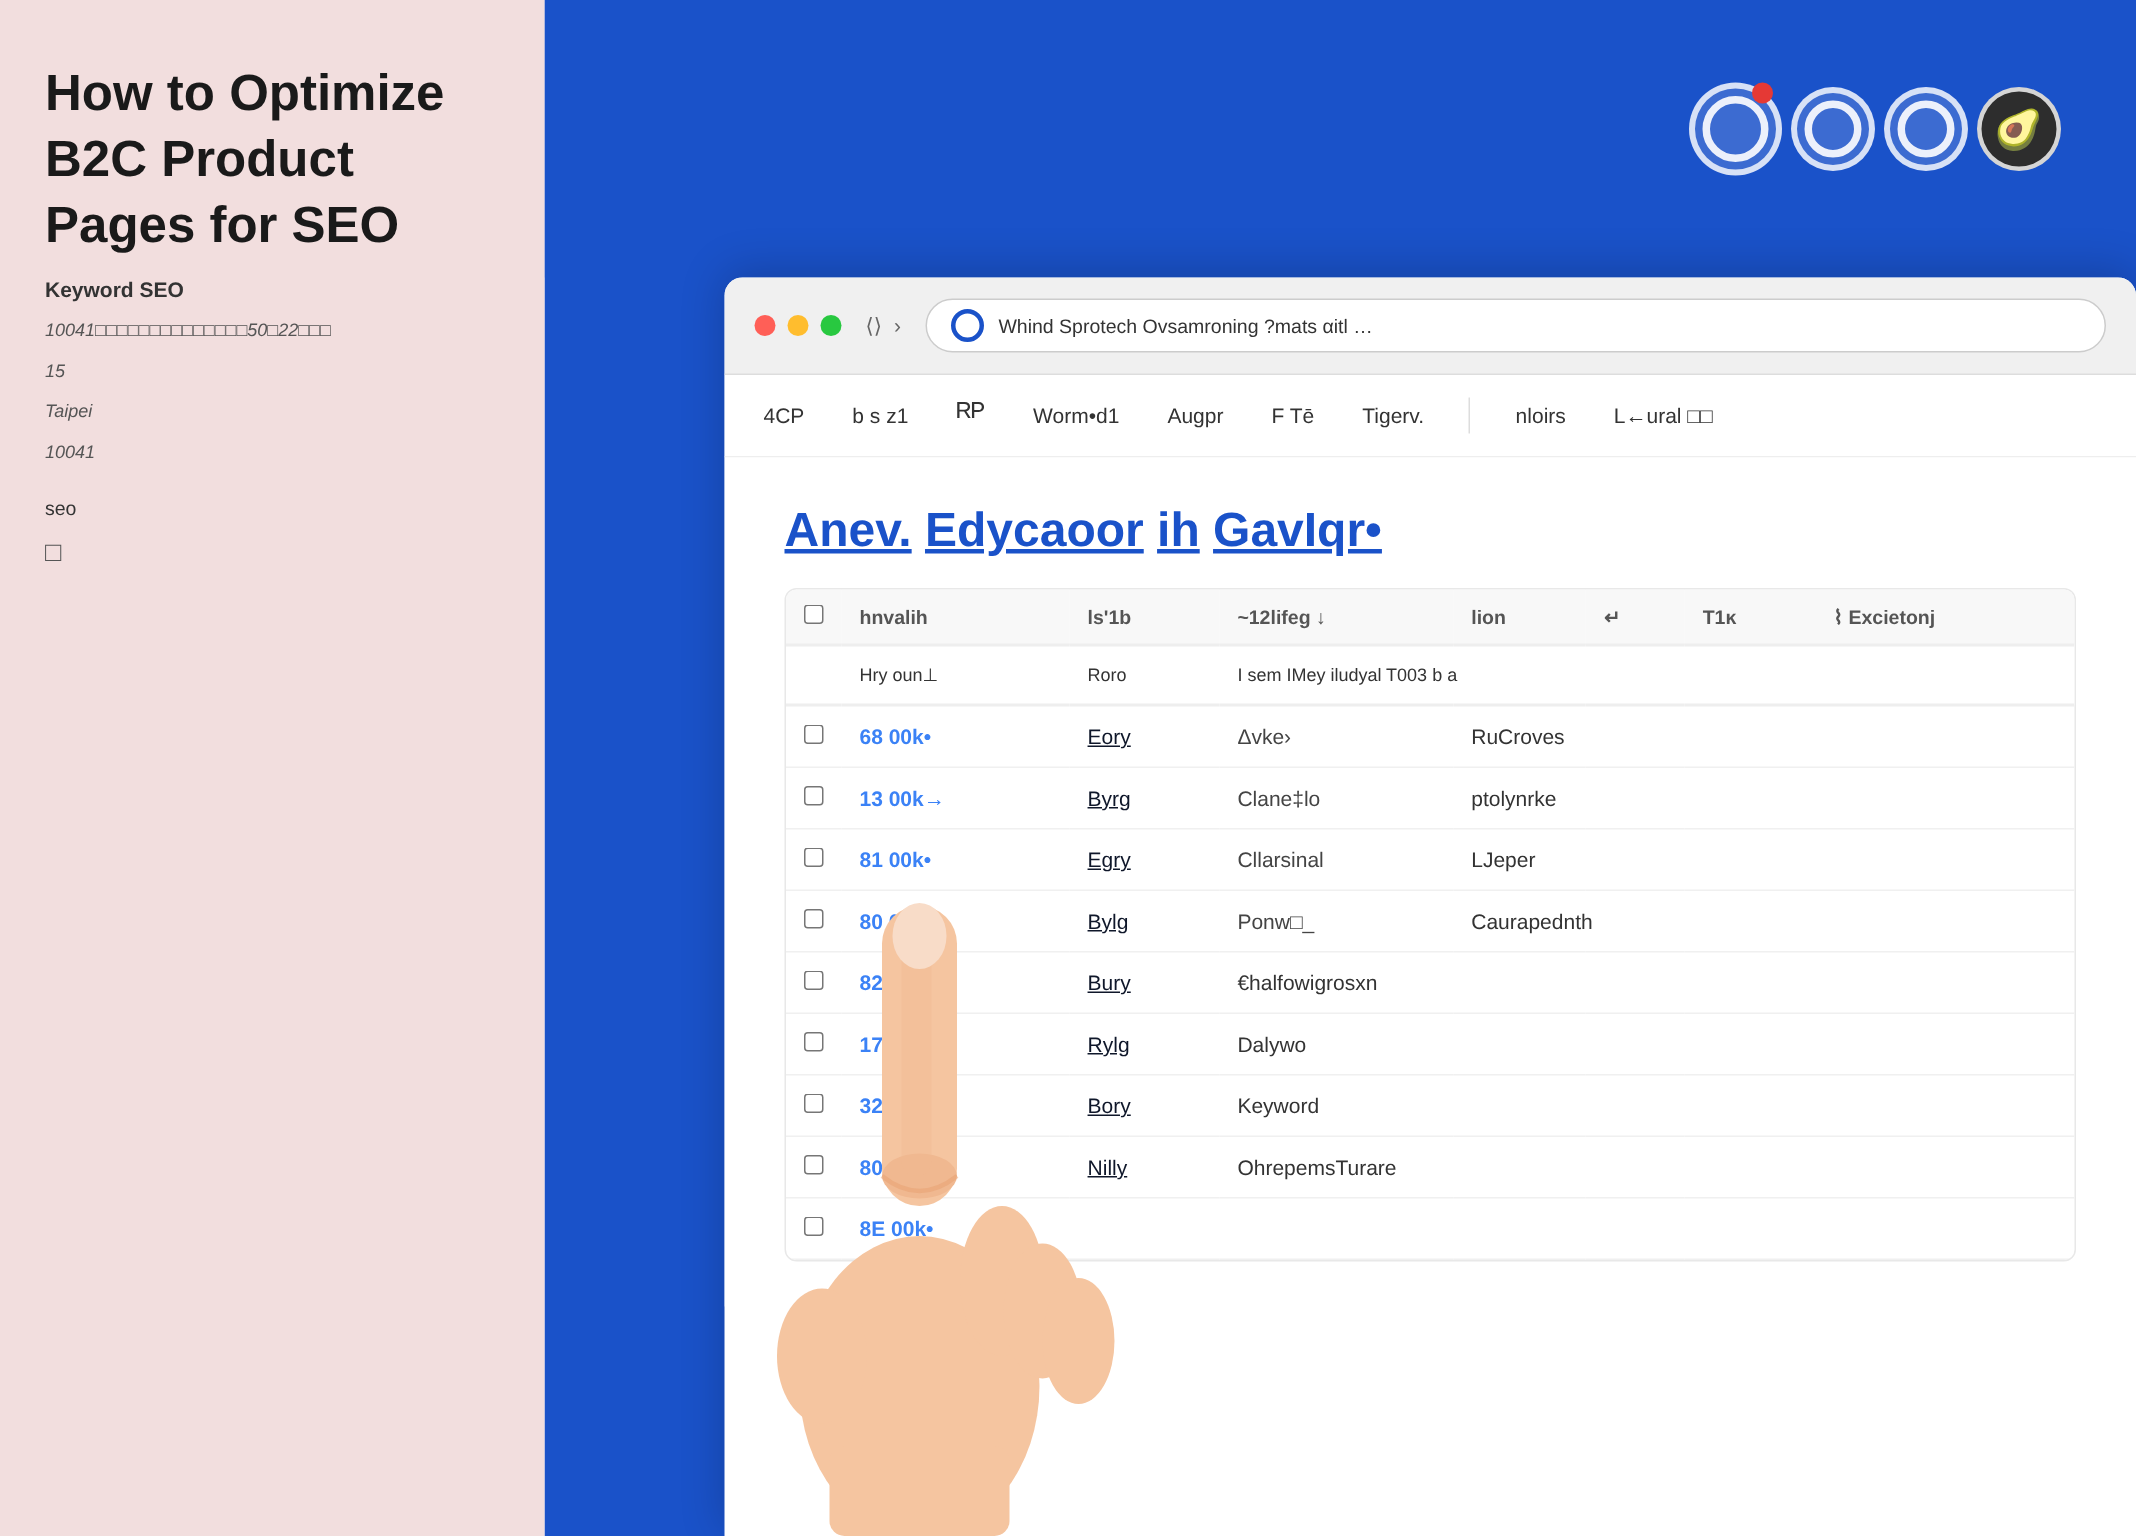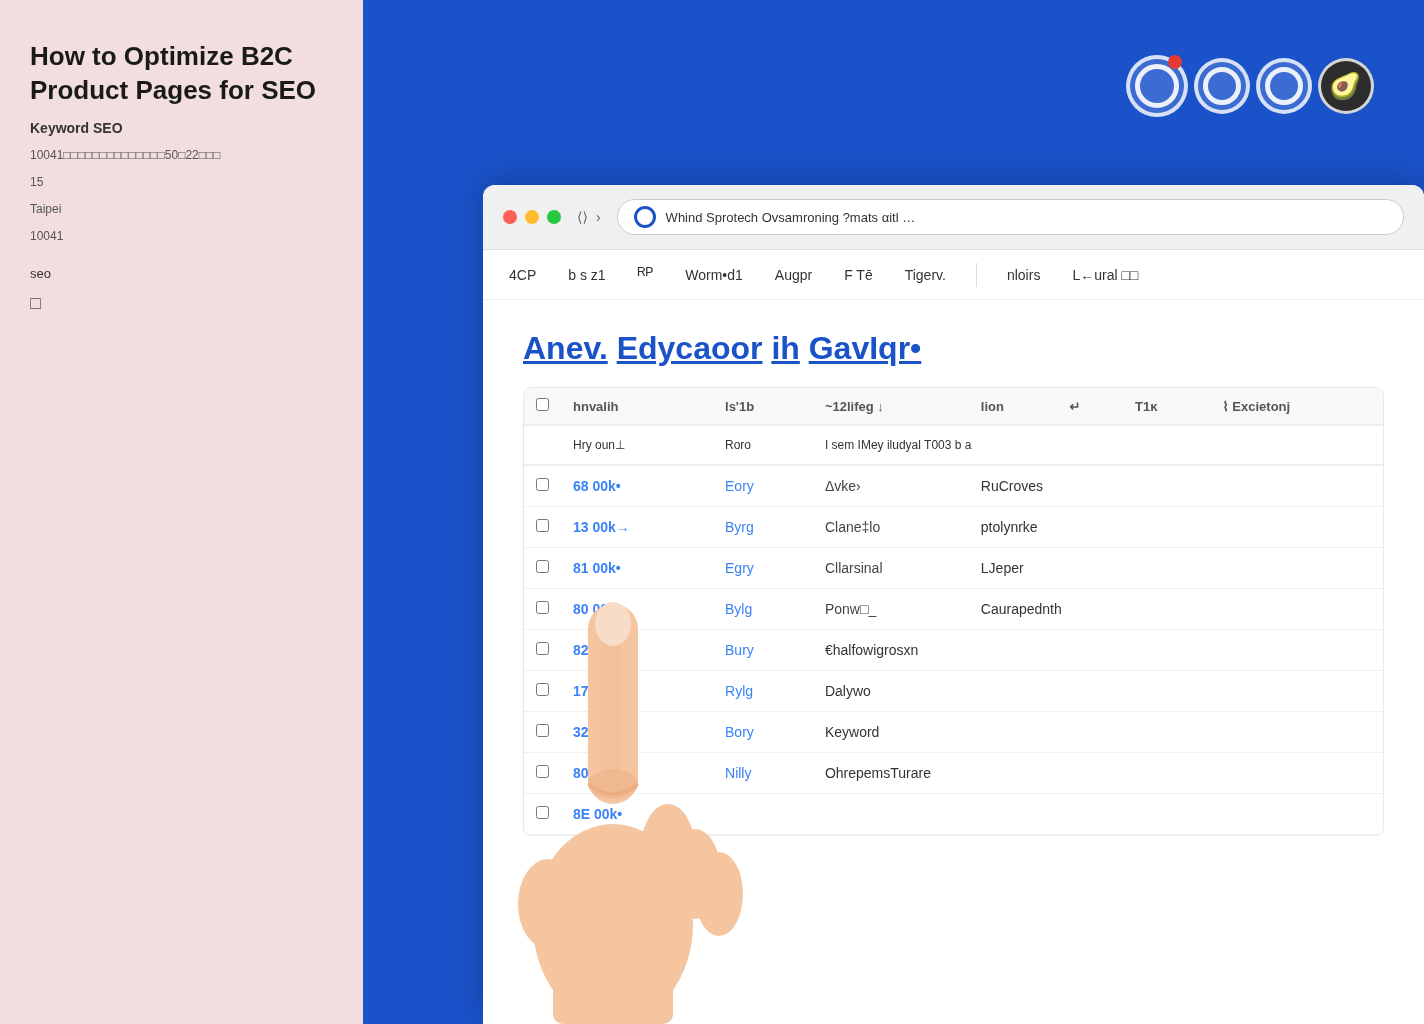--- a/index.html
+++ b/index.html
@@ -18,38 +18,39 @@
       background: #f2dede;
       padding: 40px 30px;
       display: flex;
       flex-direction: column;
       gap: 8px;
       position: relative;
       z-index: 2;
     }
 
     .sidebar-title {
-      font-size: 26px;
+      font-size: 34px;
       font-weight: 700;
       color: #1a1a1a;
       line-height: 1.3;
       margin-bottom: 4px;
     }
 
     .sidebar-subtitle {
       font-size: 14px;
       font-weight: 600;
       color: #333;
       margin-bottom: 2px;
     }
 
     .sidebar-meta {
       font-size: 12px;
       color: #555;
       line-height: 1.6;
+      font-style: italic;
     }
 
     .sidebar-url {
       font-size: 11px;
       color: #555;
       word-break: break-all;
       line-height: 1.4;
       margin-top: 4px;
     }
 
@@ -220,21 +221,22 @@
       border-bottom: 1px solid #f0f0f0;
       color: #333;
     }
 
     .data-table .col-volume {
       font-weight: 700;
       color: #3b82f6;
     }
 
     .data-table .col-kd {
-      color: #3b82f6;
+      color: #0f172a;
+      text-decoration: underline;
     }
 
     .data-table .col-intent {
       color: #444;
     }
 
     .table-container {
       border: 1px solid #e8e8e8;
       border-radius: 8px;
       overflow: hidden;
@@ -313,21 +315,21 @@
 
       <div class="address-bar">
         <div class="address-circle"></div>
         <span class="address-text">Whind Sprotech  Ovsamroning  ?mats  αitl …</span>
       </div>
     </div>
 
     <div class="toolbar">
       <span class="toolbar-item">4CP</span>
       <span class="toolbar-item">b s z1</span>
-      <span class="toolbar-item" style="font-size:18px;">ᴿᴾ</span>
+      <span class="toolbar-item" style="font-size:22px;">ᴿᴾ</span>
       <span class="toolbar-item">Worm•d1</span>
       <span class="toolbar-item">Augpr</span>
       <span class="toolbar-item">F Tē</span>
       <span class="toolbar-item">Tigerv.</span>
       <span style="width:1px;height:24px;background:#ddd;margin:0 4px;"></span>
       <span class="toolbar-item">nloirs</span>
       <span class="toolbar-item">L←ural □□</span>
     </div>
 
     <div class="content-area">

